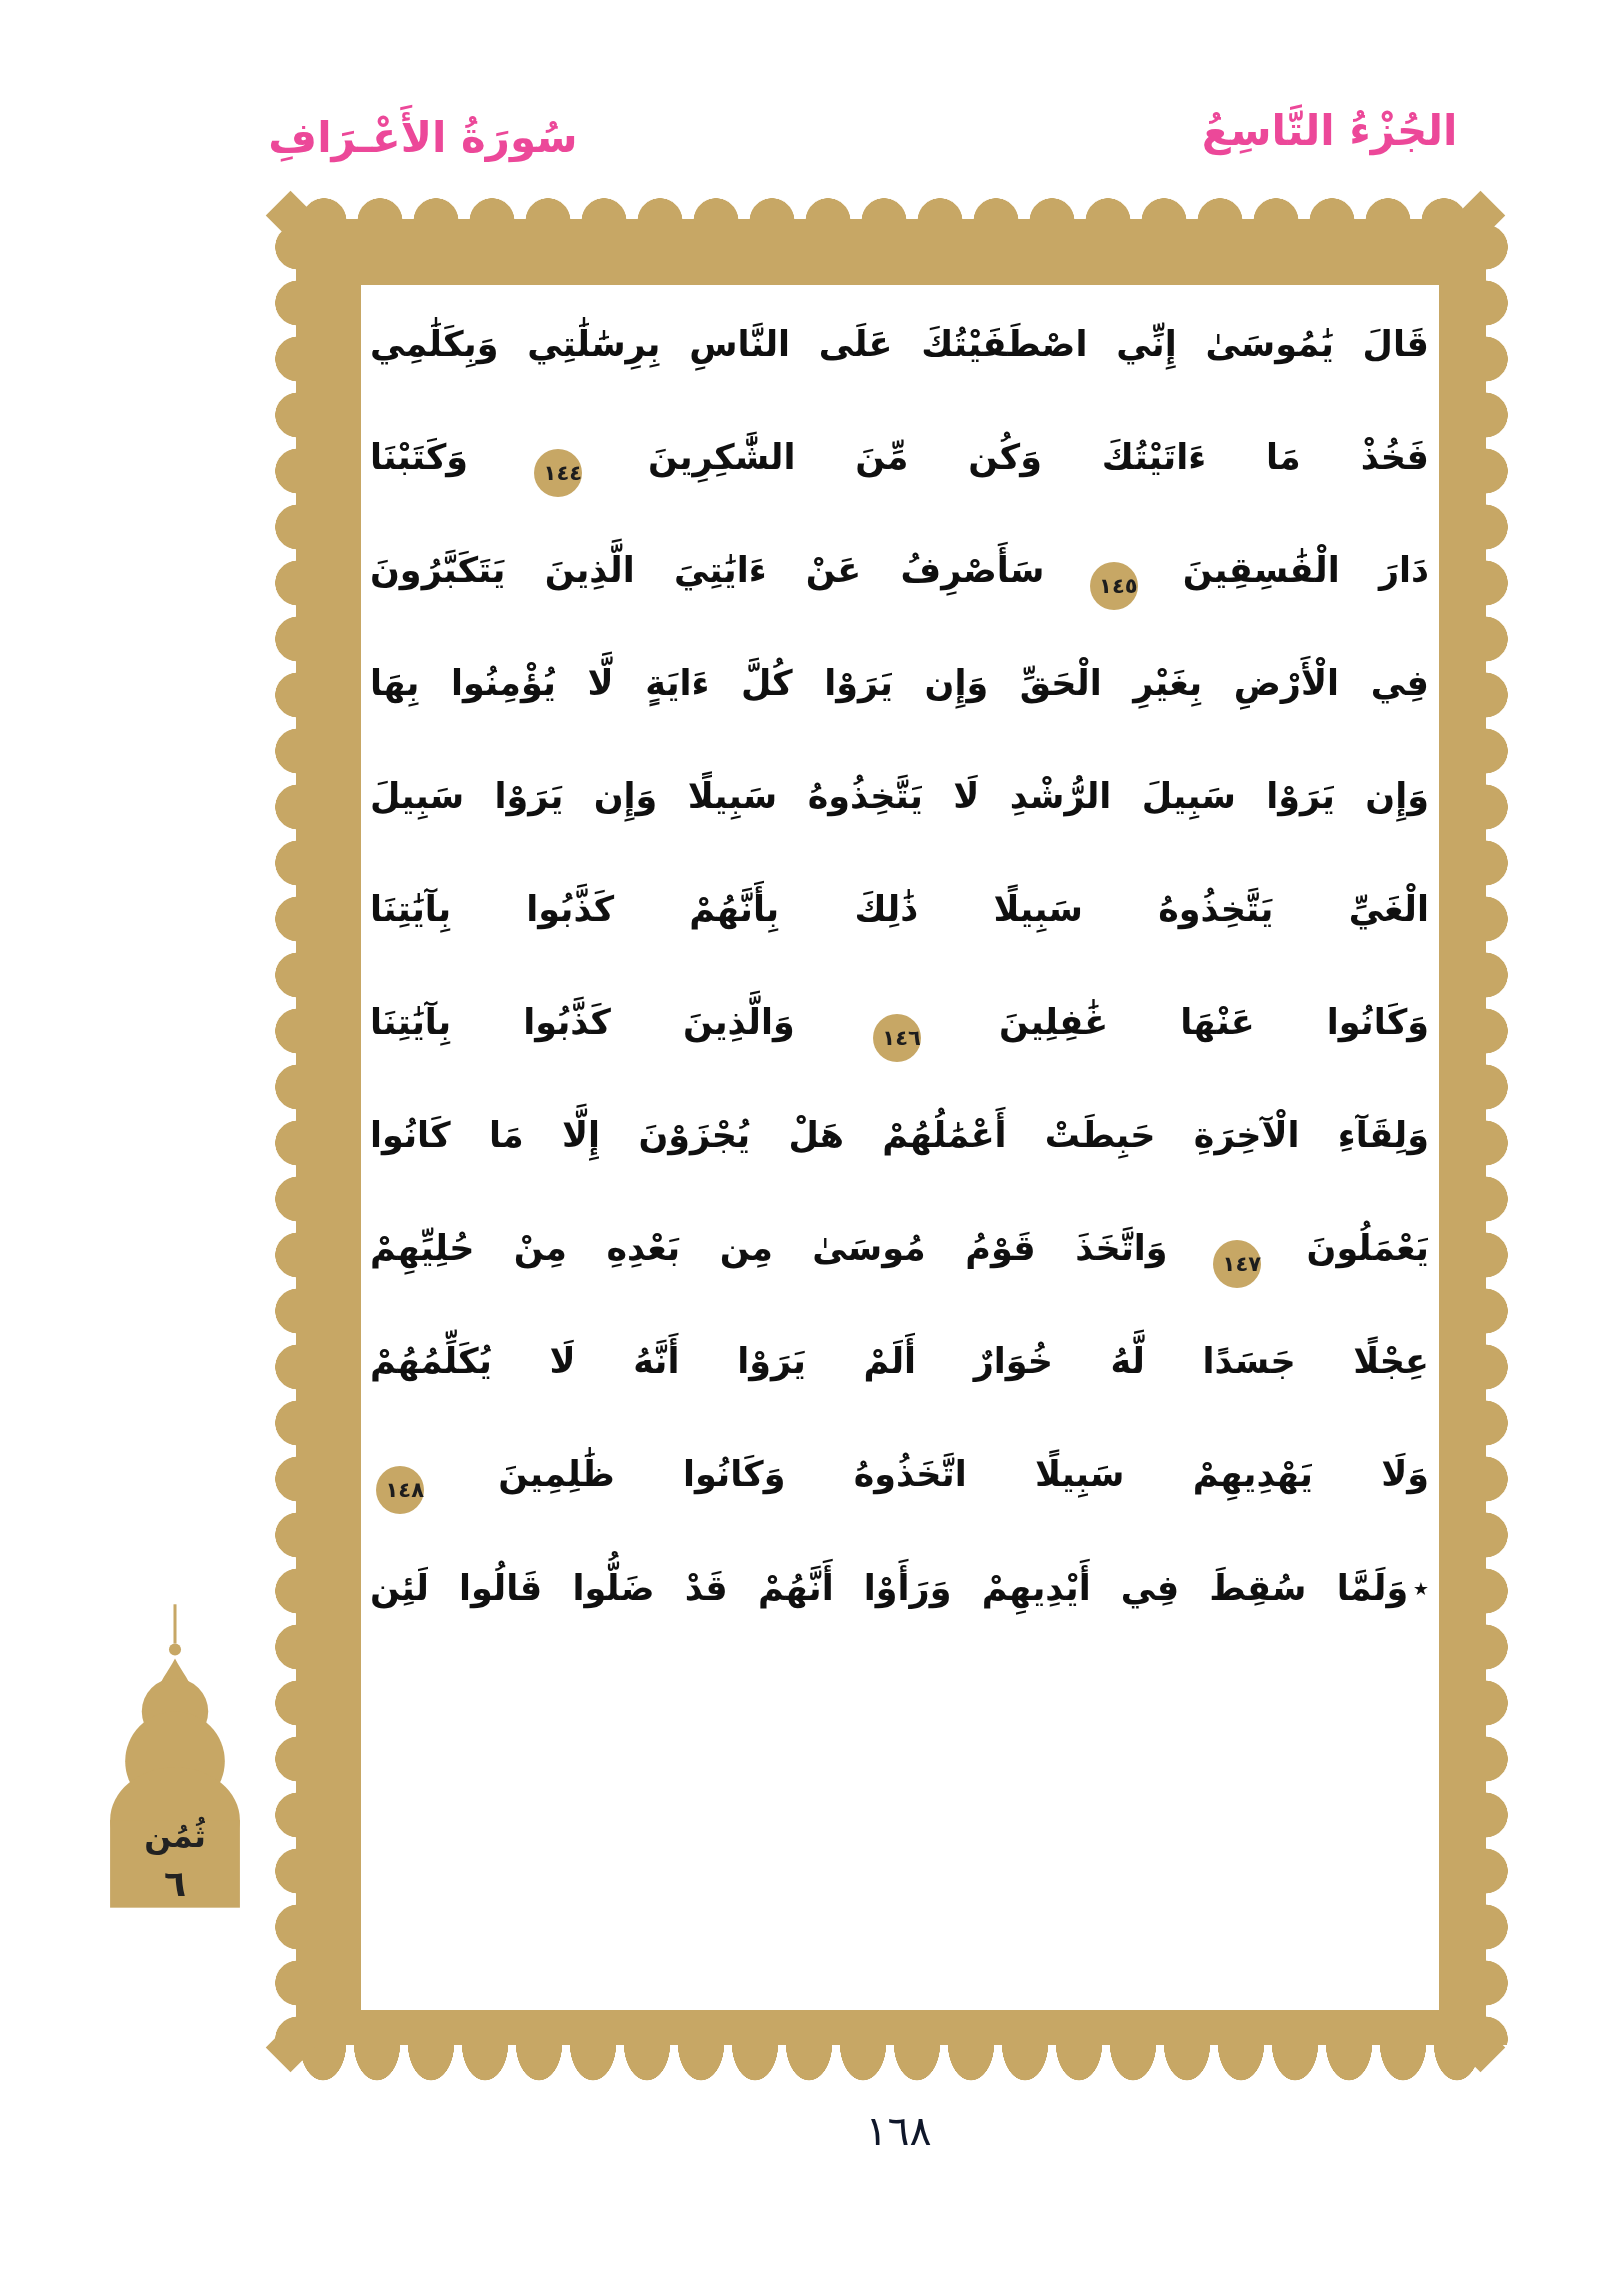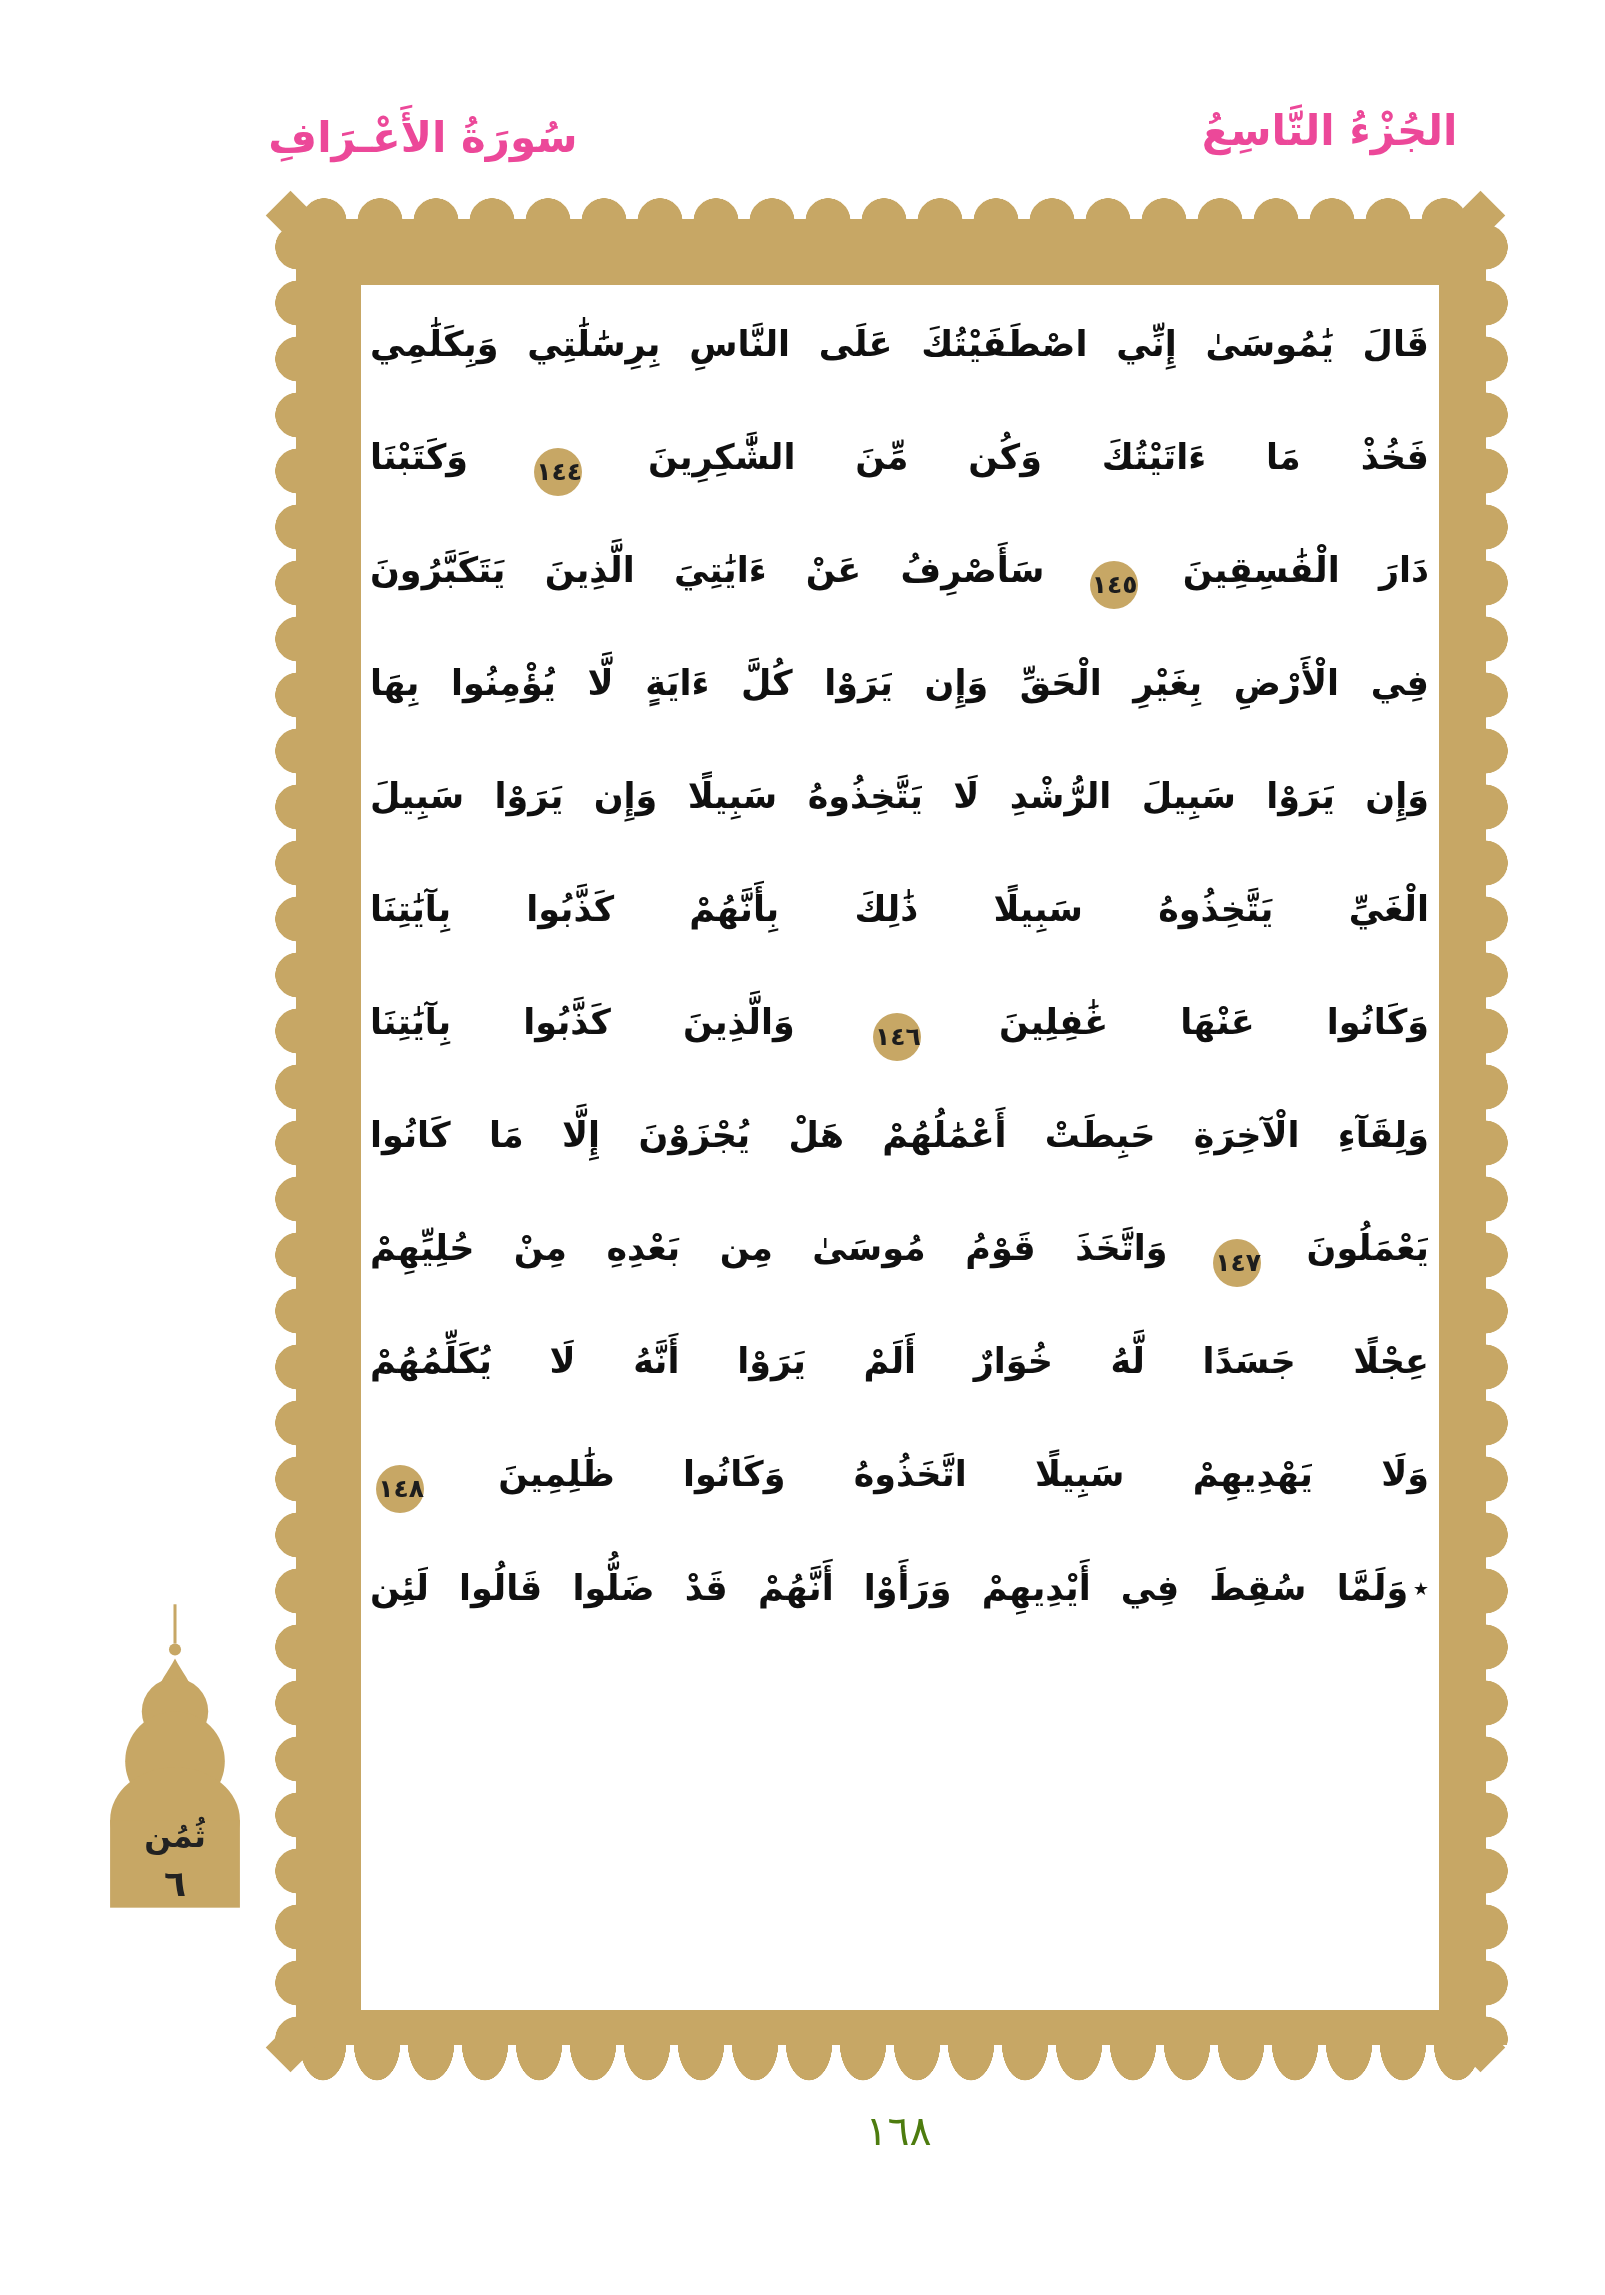--- a/index.html
+++ b/index.html
@@ -35,31 +35,31 @@
 
   .inner{position:absolute;left:361px;top:285px;width:1078px;height:1725px;background:#ffffff;}
 
   
   .textblock{position:absolute;left:370px;top:288px;width:1059px;height:1718px;
     display:flex;flex-direction:column;justify-content:flex-start;}
   .line{height:113px;line-height:113px;overflow:hidden;direction:rtl;
     font-size:35px;font-weight:bold;text-align:justify;text-align-last:justify;
     color:#101010;}
   .ayah{display:inline-block;width:48px;height:48px;line-height:48px;border-radius:50%;
-    background:var(--gold);color:#1d1d1d;font-size:25px;font-weight:bold;text-align:center;
+    background:var(--gold);color:#1d1d1d;font-size:21px;font-weight:bold;text-align:center;
     vertical-align:-10.6px;margin:0 6px;letter-spacing:-0.8px;}
   .hizb{font-size:30px;vertical-align:1.5px;margin-left:4.5px;}
 
   
   .dome{position:absolute;left:95px;top:1604px;}
   .dome text{font-family:"DejaVu Sans",sans-serif;font-weight:bold;fill:#222;text-anchor:middle;}
 
   
   .pagenum{position:absolute;left:770px;top:2107px;width:257px;text-align:center;
-    font-size:41px;color:#4d7c0f;direction:rtl;}
+    font-size:41px;color:#0f172a;direction:rtl;}
 </style>
 </head>
 <body>
 
 <div class="hdr hdr-left">سُورَةُ الأَعْـرَافِ</div>
 <div class="hdr hdr-right">الجُزْءُ التَّاسِعُ</div>
 
 <div class="band"></div>
 <div class="sc sc-top"></div>
 <div class="sc sc-bottom"></div>

